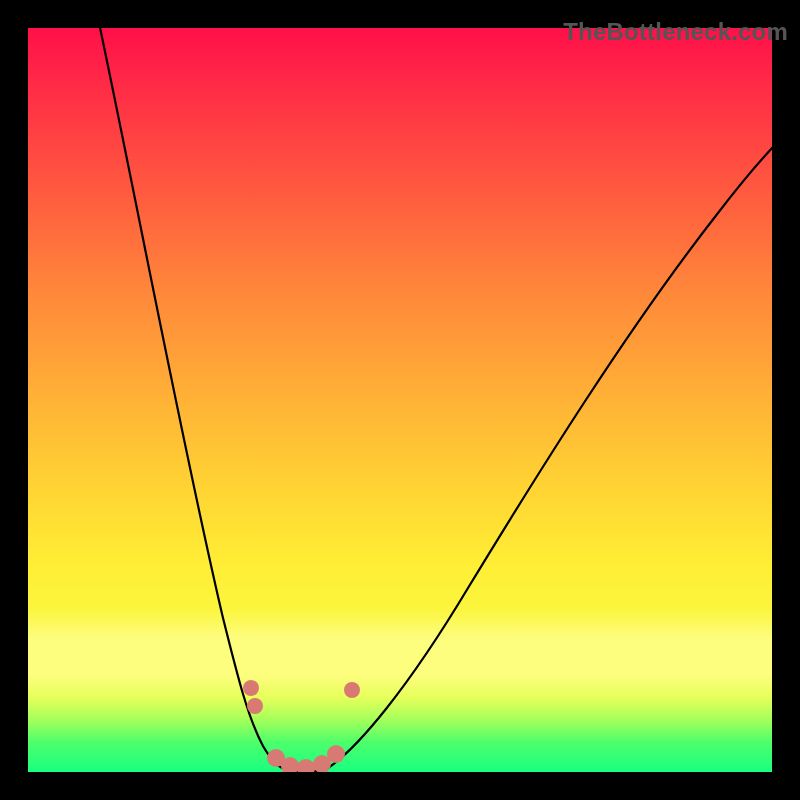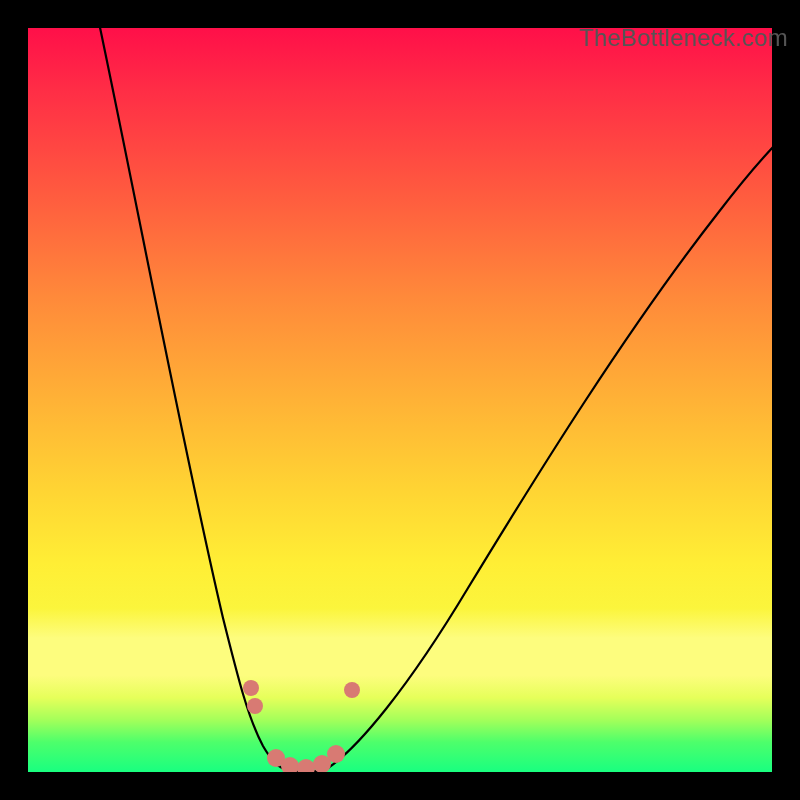--- a/index.html
+++ b/index.html
@@ -12,25 +12,25 @@
     font-family: Arial, Helvetica, sans-serif;
   }
   .outer {
     position: relative;
     width: 800px;
     height: 800px;
     background: #000;
   }
   .watermark {
     position: absolute;
-    top: 24px;
+    top: 18px;
     right: 12px;
     color: #555;
     font-size: 24px;
-    font-weight: 400;
+    font-weight: 700;
     letter-spacing: 0.2px;
     z-index: 50;
   }
   .plot-frame {
     position: absolute;
     left: 28px;
     top: 28px;
     width: 744px;
     height: 744px;
     background: #000;

